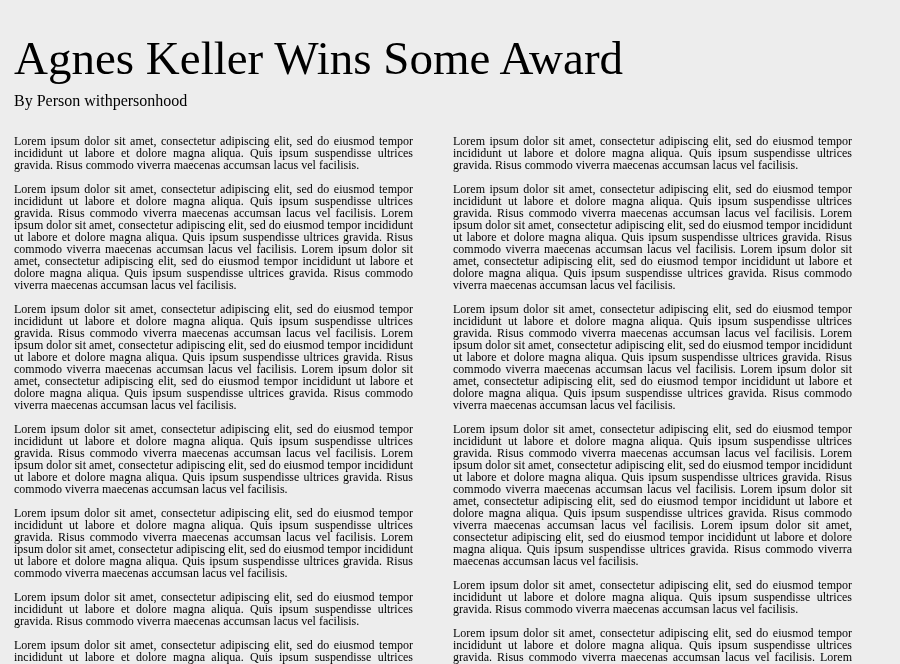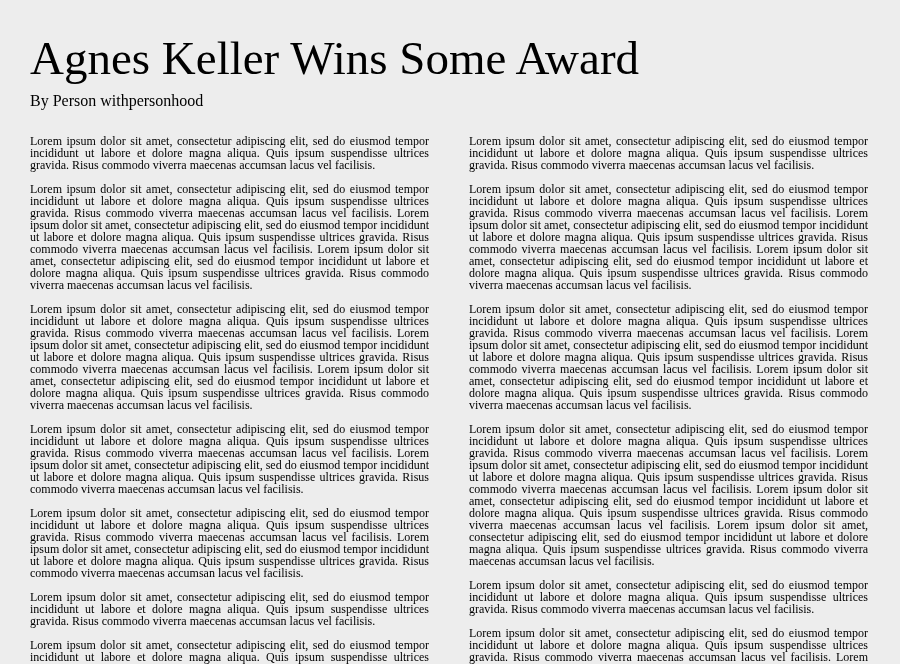--- a/index.html
+++ b/index.html
@@ -11,21 +11,21 @@
     height: 664px;
     overflow: hidden;
     background: #ededed;
     color: #000000;
     font-family: "Liberation Serif", "DejaVu Serif", serif;
   }
   .page {
     box-sizing: border-box;
     width: 900px;
     height: 664px;
-    padding: 0 32px 0 30px;
+    padding: 0 32px 0 14px;
     overflow: hidden;
   }
   .headline {
     font-size: 47px;
     font-weight: 400;
     line-height: 1.15;
     margin: 31px 0 0 0;
     letter-spacing: 0;
     white-space: nowrap;
   }

